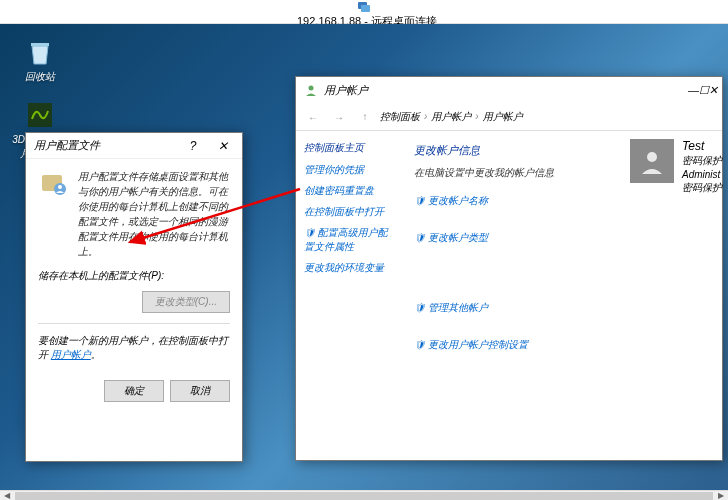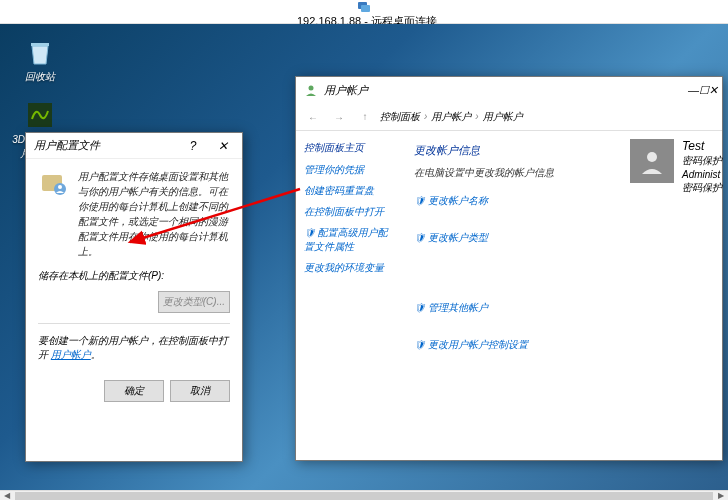--- a/index.html
+++ b/index.html
@@ -30,21 +30,21 @@
 .profiles-head .pic { width: 32px; height: 32px; flex-shrink: 0; }
 .profiles-head .desc { font-size: 10px; line-height: 1.5; color: #222; }
 .profiles-label { font-size: 10px; margin: 6px 0 4px; }
 .profiles-table { border: 1px solid #ccc; width: 100%; height: 110px; overflow: auto; background: #fff; }
 .profiles-table table { width: 100%; border-collapse: collapse; font-size: 10px; }
 .profiles-table th { text-align: left; padding: 2px 4px; background: #fff; border-bottom: 1px solid #ddd; border-right: 1px solid #eee; font-weight: normal; }
 .profiles-table td { padding: 2px 4px; border-right: 1px solid #f3f3f3; }
 .redline { position: absolute; height: 3px; background: #e60000; border-radius: 2px; }
 .arrow-line { position: absolute; pointer-events: none; }
 .btn-row { display: flex; justify-content: flex-end; gap: 6px; margin-top: 8px; }
-.btn { font-size: 10px; padding: 3px 4px; border: 1px solid #adadad; background: #e1e1e1; min-width: 60px; text-align: center; }
+.btn { font-size: 10px; padding: 3px 12px; border: 1px solid #adadad; background: #e1e1e1; min-width: 60px; text-align: center; }
 .btn.disabled { color: #888; }
 .link { color: #0066cc; text-decoration: underline; cursor: pointer; }
 .hr { border: none; border-top: 1px solid #ddd; margin: 10px 0; }
 
 
 .cp-win { left: 295px; top: 52px; width: 428px; height: 385px; }
 .cp-titlebar { height: 26px; background: #fff; display: flex; align-items: center; padding: 0 4px 0 8px; font-size: 11px; }
 .cp-titlebar .icon { margin-right: 6px; }
 .cp-titlebar .t { flex: 1; }
 .cp-nav { height: 28px; display: flex; align-items: center; padding: 0 6px; font-size: 10px; border-bottom: 1px solid #e0e0e0; gap: 4px; }

